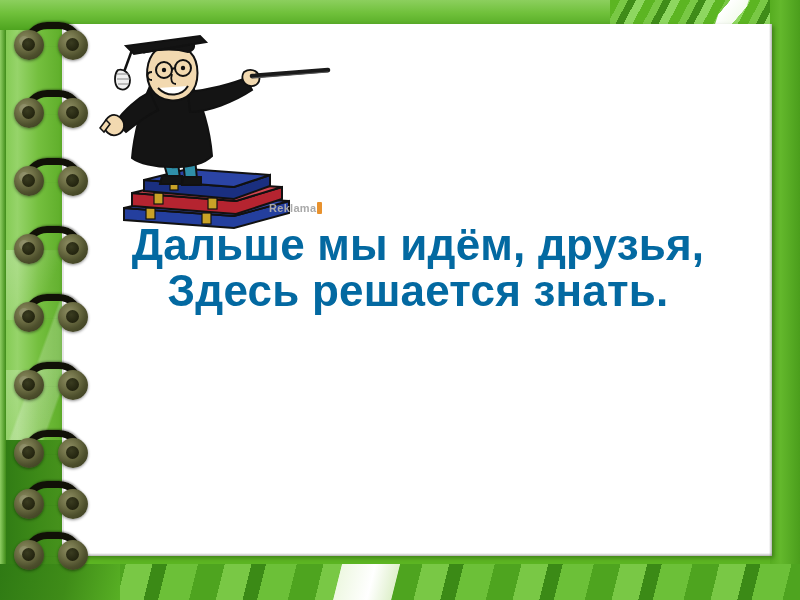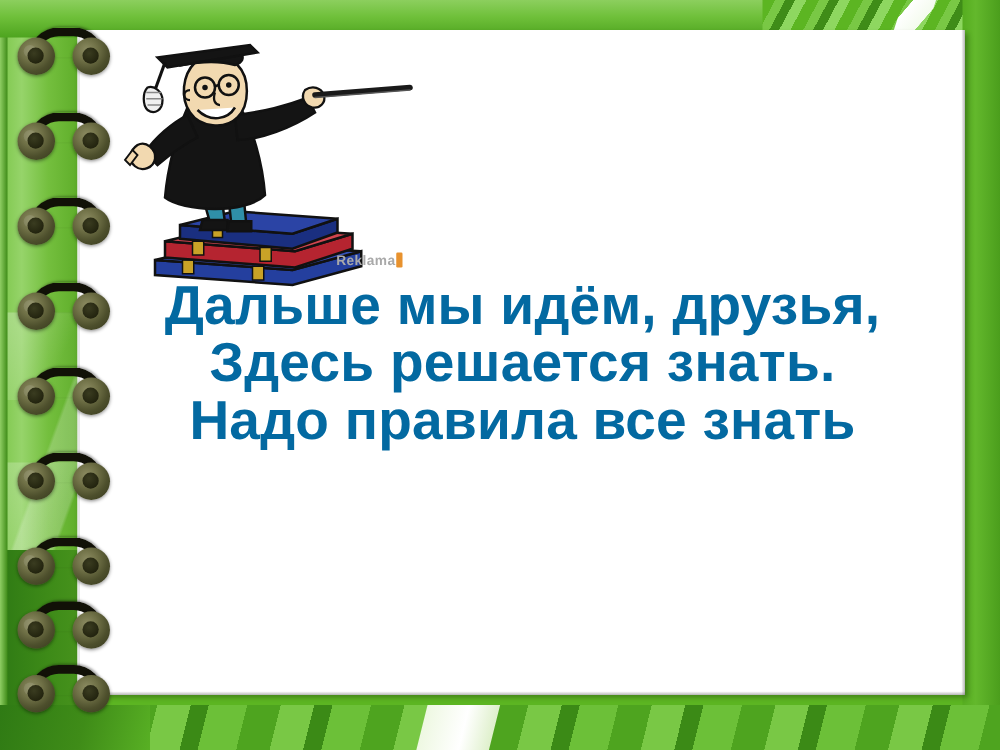--- a/index.html
+++ b/index.html
@@ -352,21 +352,20 @@
           <path d="M33 42 L45 42 M33 47 L46 47 M34 52 L45 52" stroke="#888" stroke-width="1.2"></path>
         </g>
       </svg>
 
       <div class="clip-watermark"><span>Reklama</span><span class="mark"></span></div>
     </div>
 
     <div class="verse" style="left:0; top:198px; width:708px;">
       <div class="verse-line">Дальше мы идём, друзья,</div>
       <div class="verse-line">Здесь решается знать.</div>
-      <div class="verse-line">Надо правила все знать</div>
     </div>
   </div>
 
   <div class="spiral-layer">
     <div class="ring-group" style="top:22px;">
       <div class="ring-arc"></div>
       <div class="ring left"></div>
       <div class="ring right"></div>
     </div>
     <div class="ring-group" style="top:90px;">

